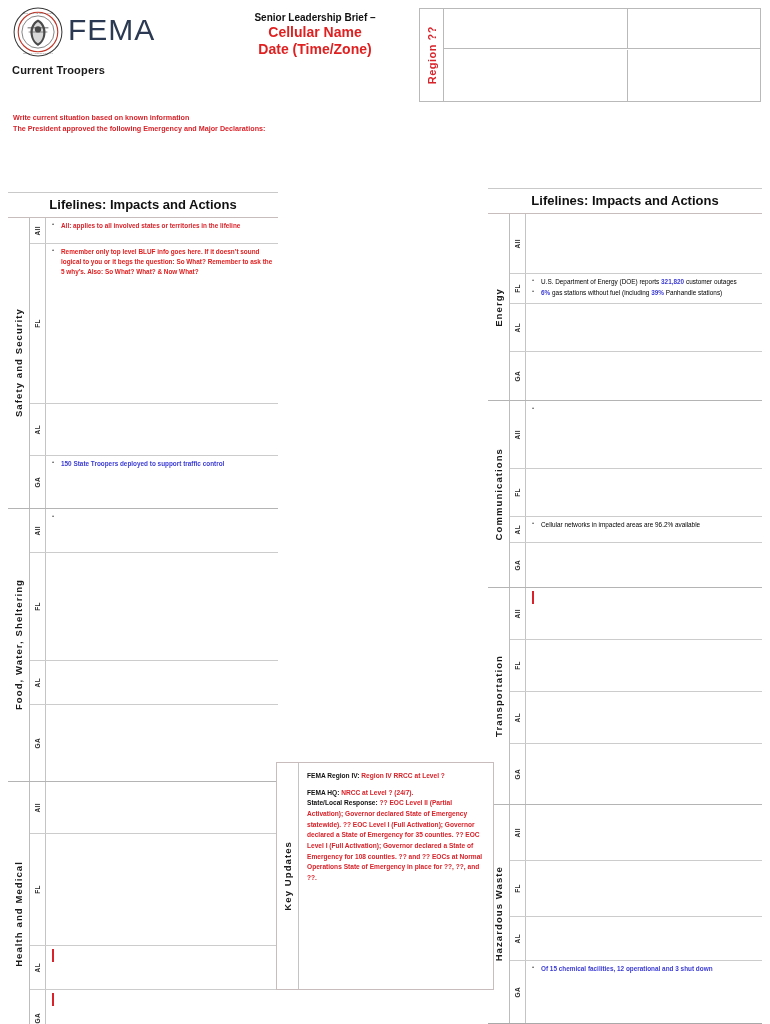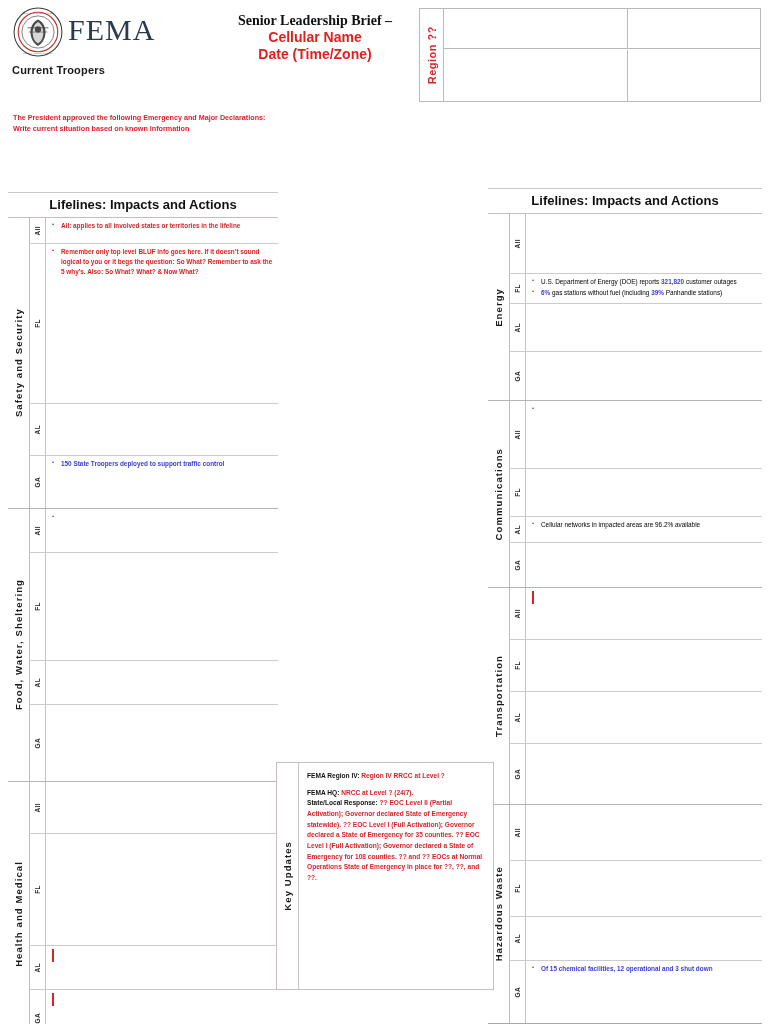--- a/index.html
+++ b/index.html
@@ -10,40 +10,40 @@
     font-family: "Liberation Sans", sans-serif;
     overflow: hidden;
   }
   .page { position: relative; width: 770px; height: 1024px; }
 
   
   .logo-block { position: absolute; left: 12px; top: 6px; width: 200px; }
   .logo-row { display: flex; align-items: center; gap: 4px; }
   .seal { width: 52px; height: 52px; flex: 0 0 52px; }
   .fema-word {
-    font-family: Liberation Serif, serif;
+    font-family: Liberation Sans, sans-serif;
     font-size: 30px; letter-spacing: 1px;
     color: #2b3a52; font-weight: 400; line-height: 1;
     padding-bottom: 4px;
   }
   .current-sit {
     margin-top: 6px; font-size: 11px; font-weight: bold;
     color: #1a1a1a; letter-spacing: .2px;
   }
   .red-notes {
     position: absolute; left: 13px; top: 112px; width: 330px;
     color: #d8232a; font-size: 7.2px; font-weight: bold; line-height: 1.55;
   }
   .red-notes div { white-space: nowrap; }
 
   .title-block {
     position: absolute; left: 225px; top: 12px; width: 180px;
     text-align: center; line-height: 1.22;
   }
-  .title-main { font-size: 14px; font-weight: bold; color: #111; font-family: Liberation Serif, serif; }
+  .title-main { font-size: 10px; font-weight: bold; color: #111; }
   .title-red { font-size: 14px; font-weight: bold; color: #e02020; }
 
   
   .region-table {
     position: absolute; left: 419px; top: 8px;
     width: 342px; height: 94px;
     border: 1px solid #b9b9b9; background: #fff;
   }
   .region-label-cell {
     position: absolute; left: 0; top: 0; width: 24px; height: 100%;
@@ -157,22 +157,22 @@
           <text x="50" y="15" text-anchor="middle">U.S. DEPARTMENT OF</text>
           <text x="50" y="93" text-anchor="middle">HOMELAND SECURITY</text>
         </g>
       </svg>
       <div class="fema-word">FEMA</div>
     </div>
     <div class="current-sit">Current Troopers</div>
   </div>
 
   <div class="red-notes">
+    <div>Write current situation based on known information</div>
     <div>The President approved the following Emergency and Major Declarations:</div>
-    <div>Write current situation based on known information</div>
   </div>
 
   <div class="title-block">
     <div class="title-main">Senior Leadership Brief –</div>
     <div class="title-red">Cellular Name</div>
     <div class="title-red">Date (Time/Zone)</div>
   </div>
 
   <div class="region-table">
     <div class="region-label-cell">

